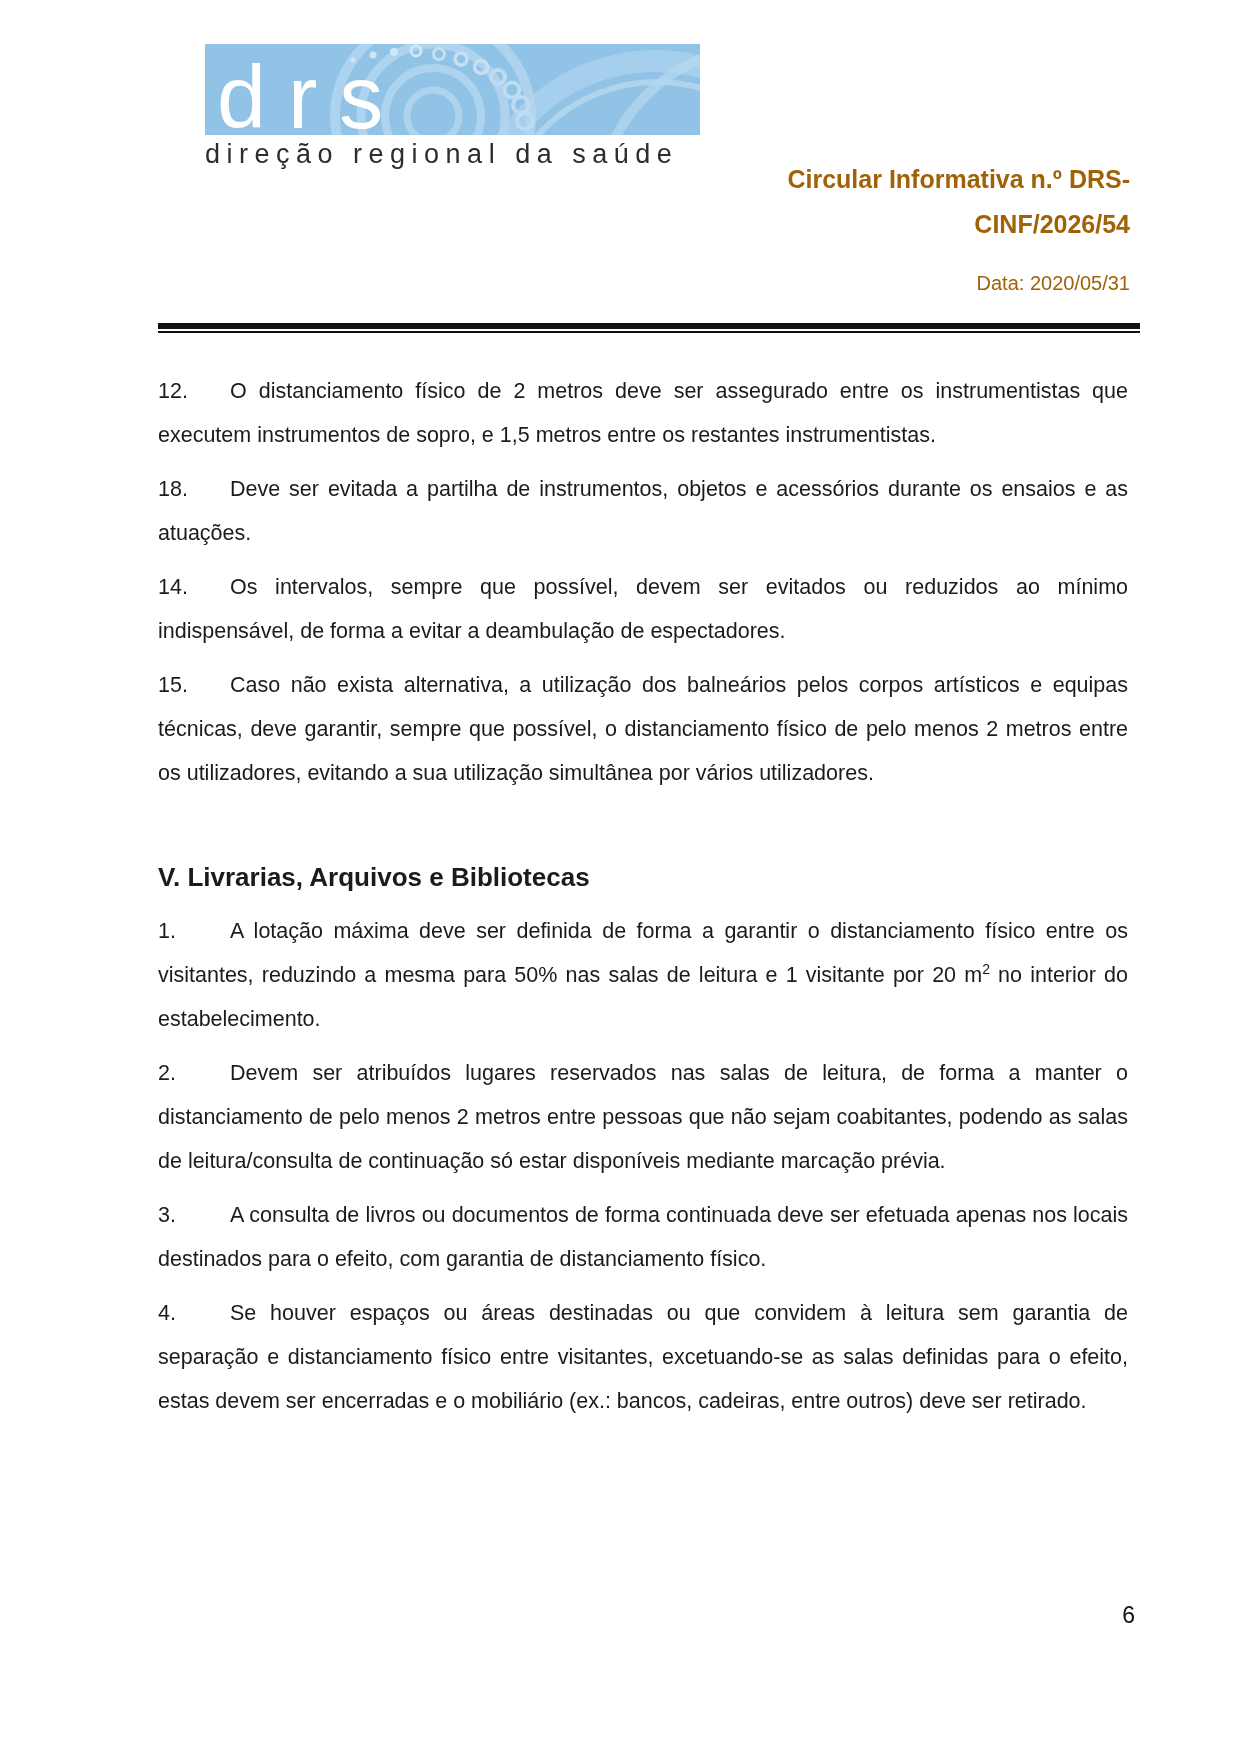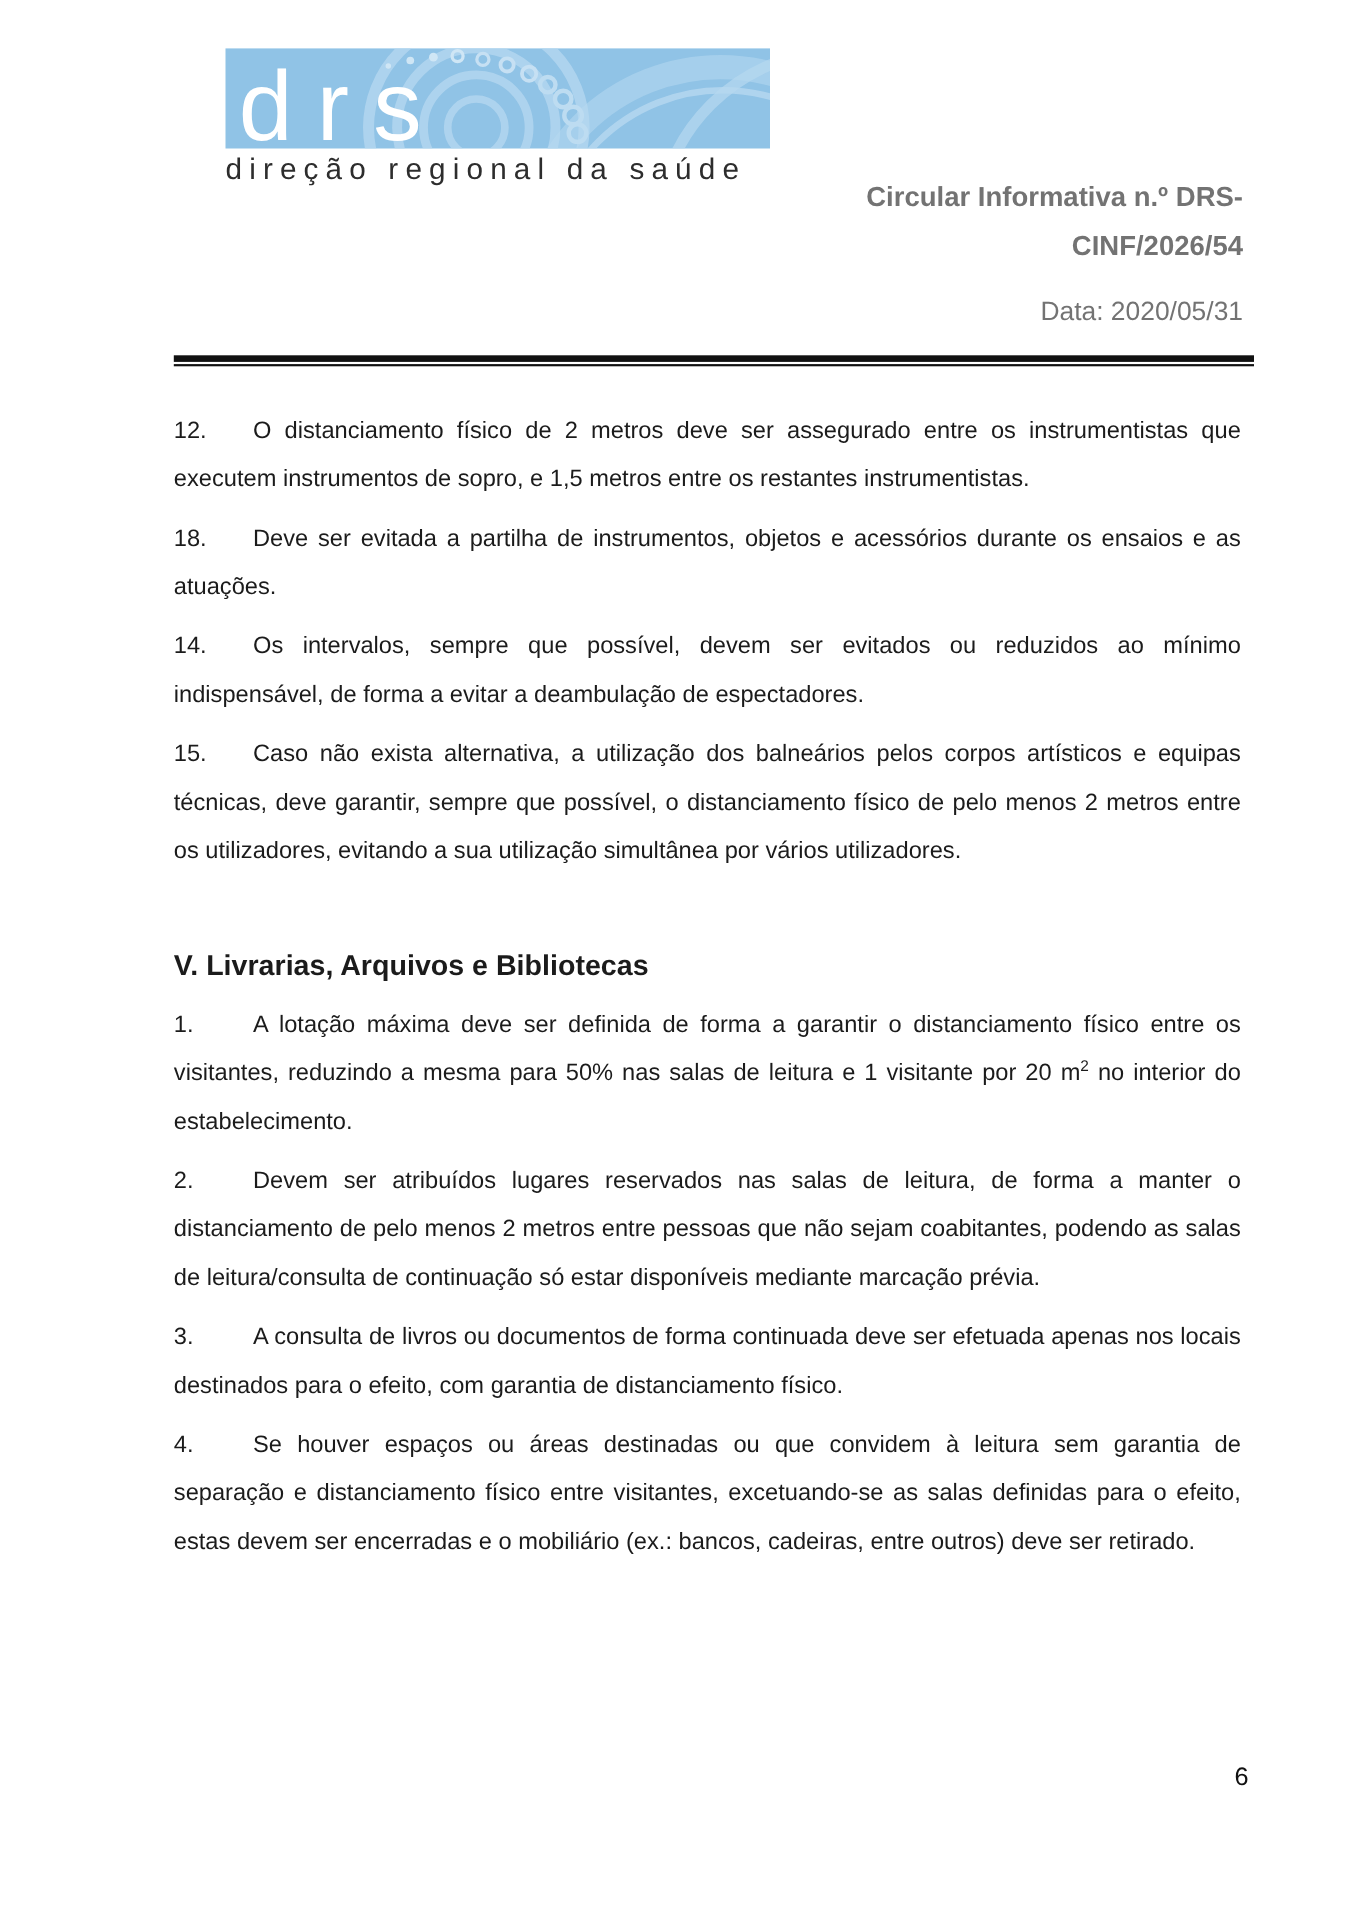--- a/index.html
+++ b/index.html
@@ -31,26 +31,26 @@
     width:500px;
     font-size:27px; letter-spacing:6.5px;
     color:#2d2d2d; white-space:nowrap;
   }
 
   
   .doc-title-block {
     position:absolute; top:157px; right:111px;
     text-align:right;
     font-size:25px; font-weight:bold; line-height:45px;
-    color:#737373;
+    color:#a16207;
   }
   .doc-date {
     display:block;
     margin-top:14px;
-    font-weight:normal; font-size:24px;
+    font-weight:normal; font-size:20px;
   }
 
   
   .rule {
     position:absolute; left:158px; top:323px;
     width:982px; height:2px;
     border-top:6px solid #111;
     border-bottom:2px solid #111;
   }
 

